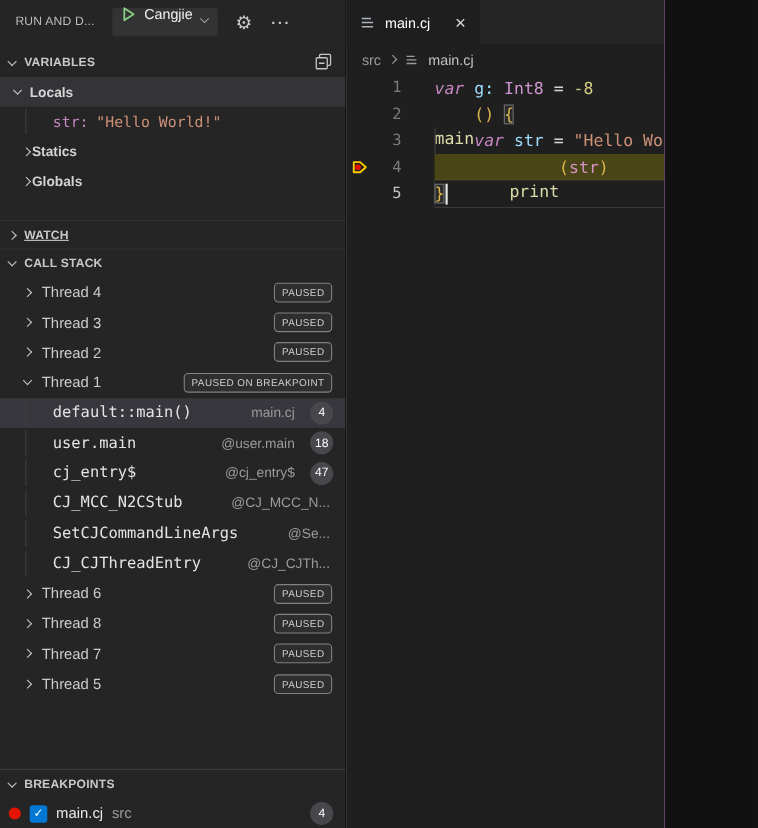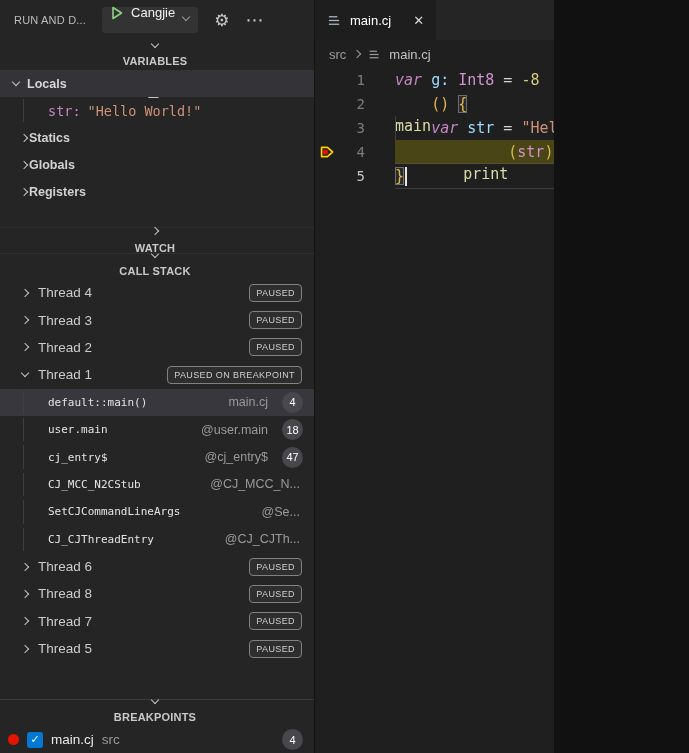--- a/index.html
+++ b/index.html
@@ -1,39 +1,39 @@
 <!DOCTYPE html>
 <html><head>
 <meta charset="utf-8">
 <style>
   * { margin:0; padding:0; box-sizing:border-box; }
   html,body { background:#111; }
   body { font-family:"Liberation Sans", sans-serif; }
-  .app { width:554px; height:753px; display:flex; overflow:hidden; background:#f0abfc; }
+  .app { width:604px; height:753px; display:flex; overflow:hidden; background:#f0abfc; }
 
   
   .sidebar { width:315px; min-width:315px; background:#252526; border-right:1px solid #121212;
              display:flex; flex-direction:column; overflow:hidden; color:#cccccc; }
   .toolbar { height:40px; display:flex; align-items:center; padding:0 12px 0 14px; gap:16px; }
   .sb-title { font-size:11px; color:#bcbcbc; letter-spacing:.2px; white-space:nowrap; }
   .launch-select { height:26px; background:#333334; border-radius:3px; display:flex; align-items:flex-end;
                    gap:8px; padding:13px 9px; cursor:pointer; }
   .launch-select .label { font-size:13px; color:#f2f2f2; }
   .play-icon svg { display:block; }
   .icon-btn { color:#c8c8c8; font-size:17px; line-height:1; cursor:pointer; }
   .dots { font-size:18px; letter-spacing:1px; }
 
   .chev { display:inline-block; width:6px; height:6px; border-right:1.4px solid #c5c5c5;
           border-bottom:1.4px solid #c5c5c5; flex:none; }
   .chev.right { transform:rotate(-45deg); }
   .chev.down  { transform:rotate(45deg); margin-top:-3px; }
   .chev.dim { border-color:#9b9b9b; }
 
   .sec-header { height:26px; display:flex; align-items:center; gap:8px; padding:0 12px 0 8px;
-                font-size:11px; font-weight:bold; color:#c9c9c9; letter-spacing:.2px; cursor:pointer;flex-direction:column; }
+                font-size:11px; font-weight:bold; color:#c9c9c9; letter-spacing:.2px; cursor:pointer; }
   .sec-header .spacer { flex:1; }
   .sec-sep { border-top:1px solid #2f2f30; }
   .row { height:27px; display:flex; align-items:center; cursor:pointer; position:relative; }
   .row.sel { background:#37373d; }
   .mono { font-family:"DejaVu Sans Mono", monospace; }
 
   
   .vars-header { margin-top:4px; }
   .row.locals { padding-left:13px; gap:8px; font-weight:bold; font-size:12.5px; color:#d6d6d6; background:#333338; }
   .row.var-item { padding-left:48px; font-size:13.5px; }
@@ -43,21 +43,21 @@
   .var-val { color:#ce9178; margin-left:7px; }
   .row.group { padding-left:21px; gap:2px; font-weight:bold; font-size:12.5px; color:#d2d2d2; }
 
   
   .stack-list { }
   .row.thread { height:27.4px; padding-left:22px; gap:10px; font-size:13.5px; color:#cccccc; }
   .row.thread .spacer, .row.frame .spacer { flex:1; }
   .pill { font-size:9px; color:#cfcfcf; border:1px solid #818181; background:#2e2e2f; border-radius:4px;
           padding:3px 6px; margin-right:12px; letter-spacing:.4px; white-space:nowrap; }
   .row.frame { height:27.4px; padding-left:48px; gap:8px; }
-  .frame-name { font-family:"DejaVu Sans Mono", monospace; font-size:11px; color:#e4e4e4; white-space:nowrap; }
+  .frame-name { font-family:"DejaVu Sans Mono", monospace; font-size:14px; color:#e4e4e4; white-space:nowrap; }
   .frame-loc { font-size:12.5px; color:#9a9a9a; white-space:nowrap; margin-right:6px; }
   .row.frame.noline .frame-loc { margin-right:14px; }
   .count-badge { width:21px; height:21px; border-radius:50%; background:#47474c; color:#ffffff;
                  font-size:11px; display:flex; align-items:center; justify-content:center;
                  margin-right:11px; flex:none; }
 
   
   .bp-section { margin-top:auto; border-top:1px solid #3c3c3d; }
   .row.bp-item { padding-left:8px; gap:8px; font-size:13.5px; }
   .bp-dot { width:11px; height:11px; border-radius:50%; background:#e51400; flex:none; }
@@ -145,24 +145,20 @@
     </div>
     <div id="var-groups">
         <div class="row group">
           <span class="chev right"></span>
           <span>Statics</span>
         </div>
         <div class="row group">
           <span class="chev right"></span>
           <span>Globals</span>
         </div>
-        <div class="row group">
-          <span class="chev right"></span>
-          <span>Registers</span>
-        </div>
       </div>
 
     <div class="sec-header sec-sep" style="margin-top:22px;text-decoration:underline;">
       <span class="chev right"></span>
       <span>WATCH</span>
     </div>
 
     <div class="sec-header sec-sep">
       <span class="chev down"></span>
       <span>CALL STACK</span>

